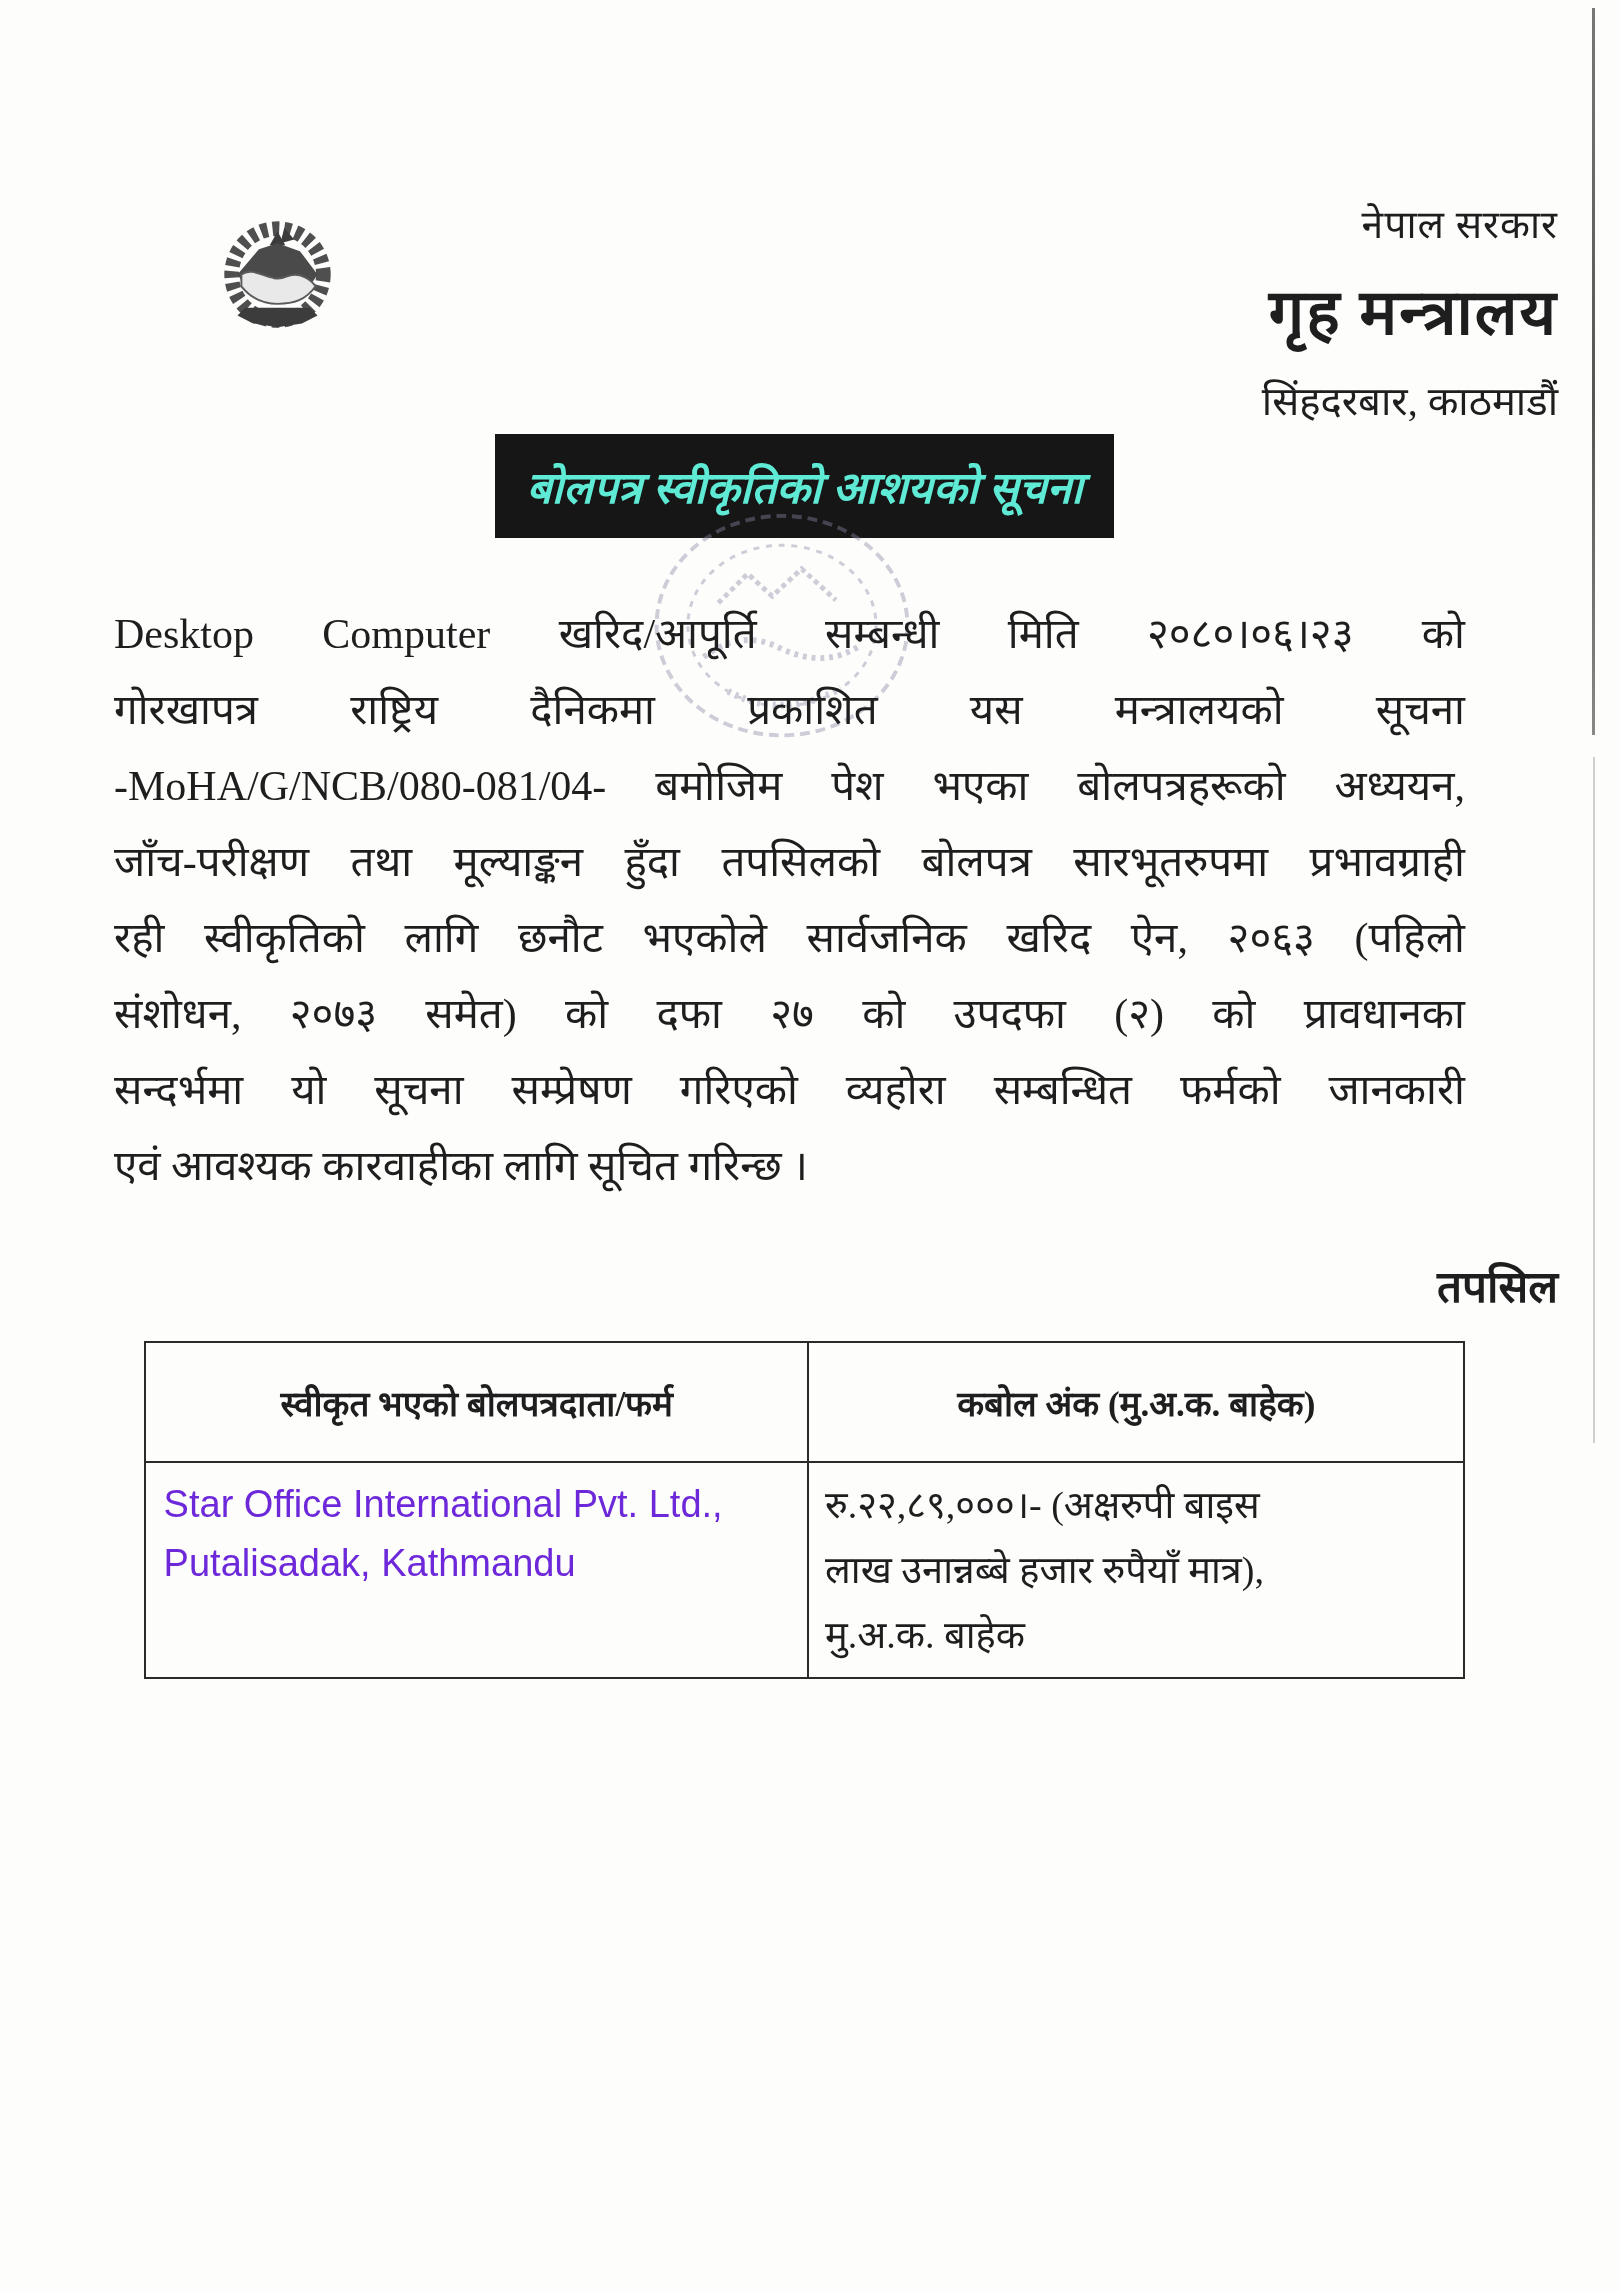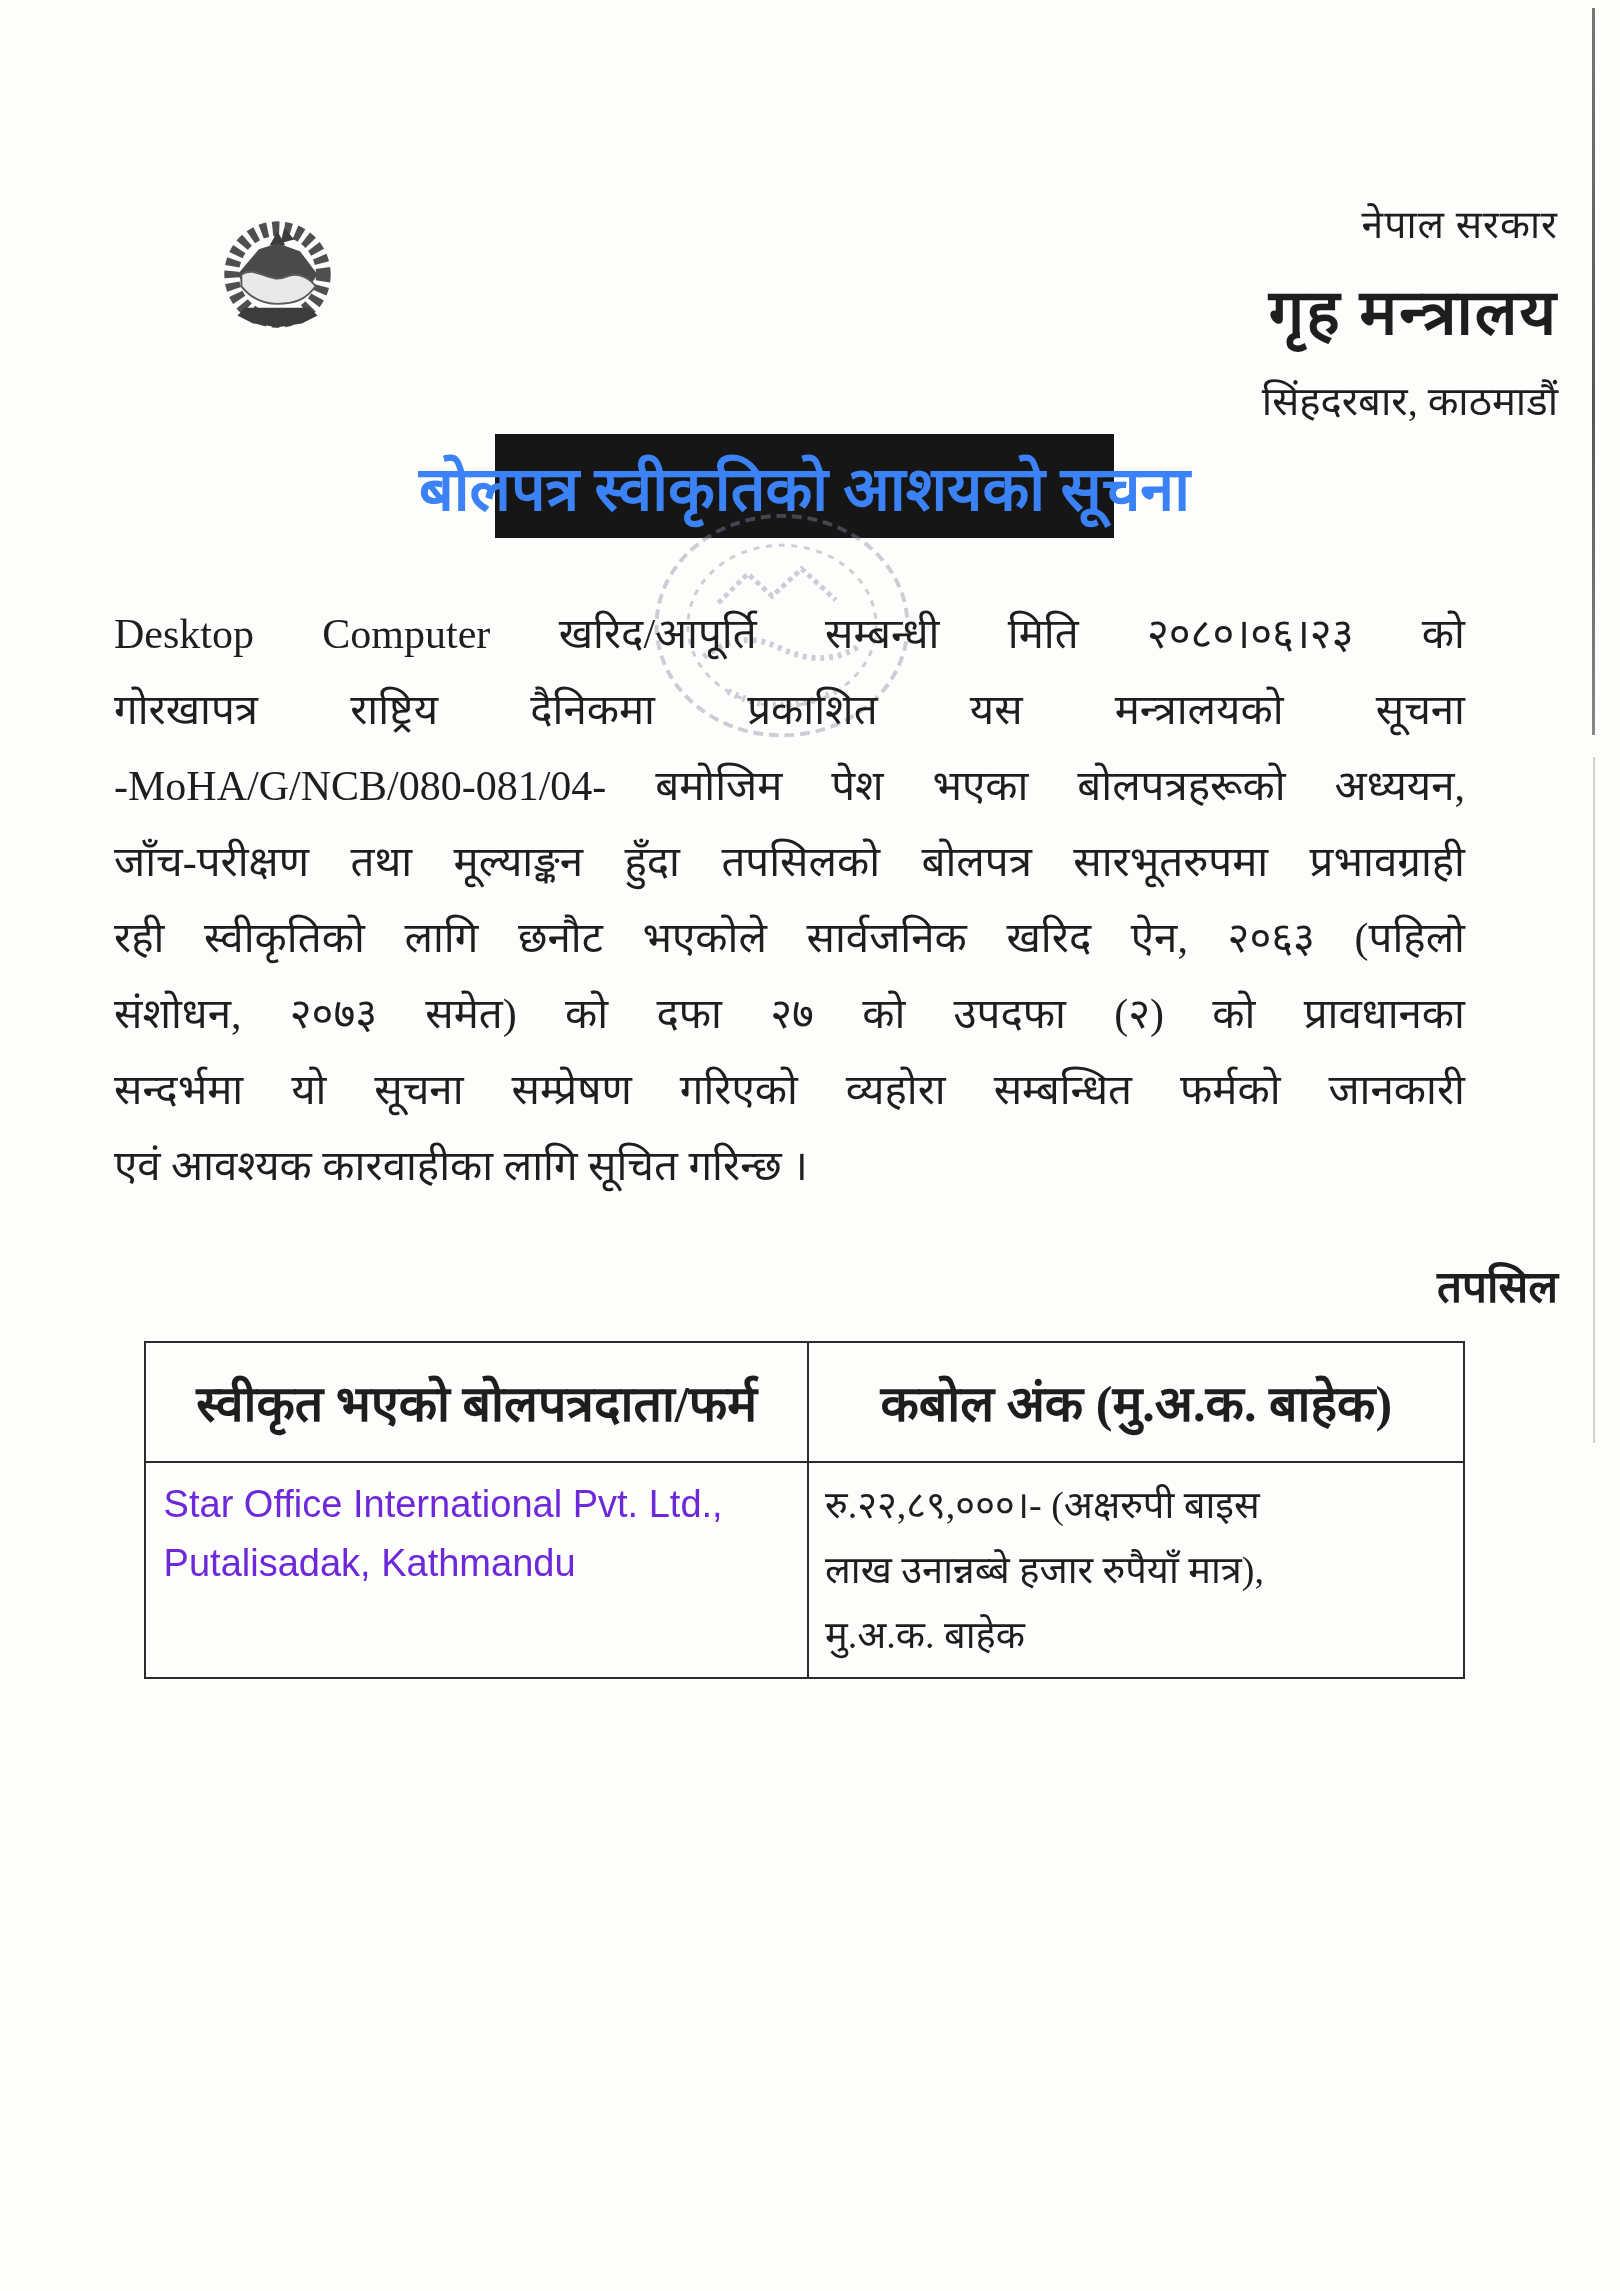--- a/index.html
+++ b/index.html
@@ -15,24 +15,25 @@
 
   
   .center-col{position:absolute;left:29px;width:1529px;text-align:right;}
   .gov-line{top:196px;font-size:39px;letter-spacing:1px;}
   .ministry-line{top:267px;font-size:63px;font-weight:bold;letter-spacing:2px;}
   .address-line{top:372px;font-size:40px;}
   .date-line{top:547px;font-size:40px;}
 
   .notice-bar{
     position:absolute;left:495px;top:434px;width:619px;height:104px;
-    background:#161616;color:#3b82f6;
-    font-size:61px;font-weight:bold;
+    background:#161616;color:#5eead4;
+    font-size:44px;font-weight:bold;
     display:flex;align-items:center;justify-content:center;
     white-space:nowrap;
+    font-style:italic;
   }
 
   
   .emblem{position:absolute;left:216px;top:214px;width:123px;height:127px;}
 
   
   .stamp{position:absolute;left:635px;top:510px;width:294px;height:245px;opacity:.55;pointer-events:none;}
 
   
   .body-par{
@@ -51,21 +52,21 @@
 
   .detail-table{
     position:absolute;left:144px;top:1341px;width:1321px;
     border-collapse:collapse;table-layout:fixed;
   }
   .detail-table td{border:2px solid #2b2b2b;vertical-align:middle;}
   .col-bidder{width:50.3%;}
   .col-amount{width:49.7%;}
   .detail-table .hdr{
     height:116px;text-align:center;
-    font-size:50px;font-weight:bold;
+    font-size:35px;font-weight:bold;
   }
   .detail-table .cell{vertical-align:top;height:202px;}
   .bidder-cell{
     font-family:"Liberation Sans", sans-serif;
     font-size:38px;line-height:59px;color:#6d28d9;
     padding:11.8px 9.8px 0 17.6px;
   }
   .amount-cell{
     font-size:38px;line-height:65px;
     padding:9.8px 9.8px 0 15.7px;

